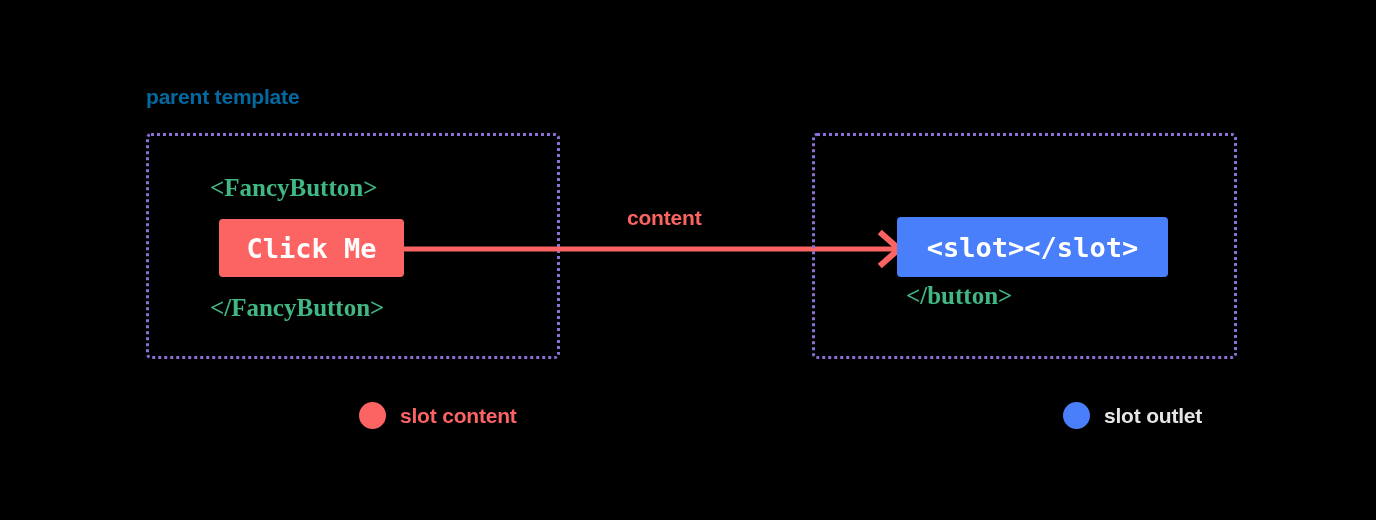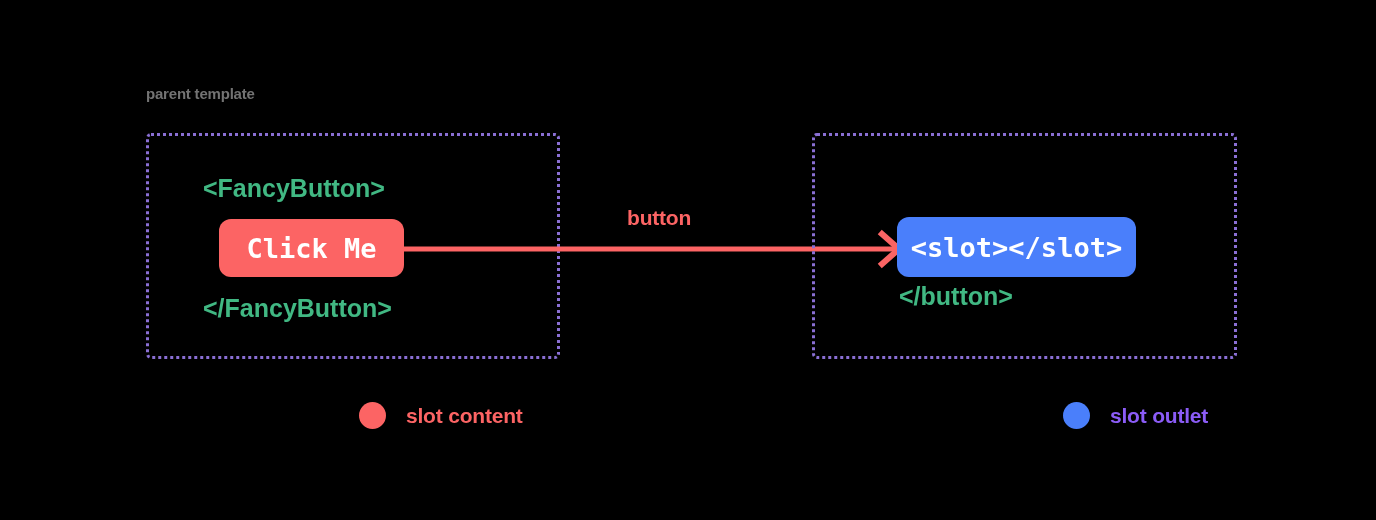--- a/index.html
+++ b/index.html
@@ -17,75 +17,76 @@
     height: 520px;
     background: #000000;
     overflow: hidden;
   }
 
   
   .panel-label {
     position: absolute;
     font-family: "Liberation Sans", sans-serif;
     font-weight: bold;
-    font-size: 15px;
+    font-size: 21px;
     letter-spacing: -0.2px;
-    color: #737373;
+    color: #0369a1;
     white-space: nowrap;
   }
   #label-parent   { left: 146px; top: 85px; }
   #label-fancy    { left: 812px; top: 85px; }
 
   
   .panel {
     position: absolute;
     border: 3px dotted #8a6fd4;
     border-radius: 5px;
     box-sizing: border-box;
   }
   #panel-parent { left: 146px; top: 133px; width: 414px; height: 226px; }
   #panel-fancy  { left: 812px; top: 133px; width: 425px; height: 226px; }
 
   
   .code-line {
     position: absolute;
-    font-family: Liberation Sans, sans-serif;
+    font-family: Liberation Serif, serif;
     font-weight: bold;
     font-size: 25px;
     color: #41b883;
     white-space: pre;
     letter-spacing: 0px;
+    margin-left: 7px;
   }
   #code-open-fancy  { left: 203px; top: 174px; }
   #code-close-fancy { left: 203px; top: 294px; }
   #code-open-button  { left: 899px; top: 174px; }
   #code-close-button { left: 899px; top: 282px; }
 
   
   .chip {
     position: absolute;
     display: flex;
     align-items: center;
     justify-content: center;
-    border-radius: 12px;
+    border-radius: 4px;
     font-family: "DejaVu Sans Mono", "Liberation Mono", monospace;
     font-weight: bold;
     font-size: 27px;
     color: #ffffff;
     white-space: pre;
     box-sizing: border-box;
   }
   #chip-click-me {
     left: 219px; top: 219px;
     width: 185px; height: 58px;
     background: #fc6464;
   }
   #chip-slot {
     left: 897px; top: 217px;
-    width: 239px; height: 60px;
+    width: 271px; height: 60px;
     background: #4a7ffb;
   }
 
   
   #arrow-wrap {
     position: absolute;
     left: 404px;
     top: 222px;
     width: 506px;
     height: 52px;
@@ -100,59 +101,59 @@
     letter-spacing: -0.2px;
     color: #fc6464;
     white-space: nowrap;
   }
 
   
   .legend-item {
     position: absolute;
     display: flex;
     align-items: center;
-    gap: 20px;
+    gap: 14px;
   }
   .legend-dot {
     width: 27px;
     height: 27px;
     border-radius: 50%;
     flex: 0 0 auto;
   }
   .legend-text {
     font-family: "Liberation Sans", sans-serif;
     font-weight: bold;
     font-size: 21px;
     letter-spacing: -0.2px;
     white-space: nowrap;
   }
   #legend-slot-content { left: 359px; top: 402px; }
   #legend-slot-content .legend-dot  { background: #fc6464; }
   #legend-slot-content .legend-text { color: #fc6464; }
   #legend-slot-outlet { left: 1063px; top: 402px; }
   #legend-slot-outlet .legend-dot  { background: #4a7ffb; }
-  #legend-slot-outlet .legend-text { color: #8b5cf6; }
+  #legend-slot-outlet .legend-text { color: #e5e5e5; }
 </style>
 </head>
 <body>
 
 <div id="stage">
 
   <div id="label-parent" class="panel-label">parent template</div>
 
   <div id="panel-parent" class="panel"></div>
 
   <div id="code-open-fancy" class="code-line">&lt;FancyButton&gt;</div>
 
   <div id="chip-click-me" class="chip">Click Me</div>
 
   <div id="code-close-fancy" class="code-line">&lt;/FancyButton&gt;</div>
 
   <div id="arrow-wrap">
-    <span id="arrow-label">button</span>
+    <span id="arrow-label">content</span>
     <svg width="506" height="52" viewBox="0 0 506 52">
       <line x1="0" y1="27" x2="492" y2="27" stroke="#fc6464" stroke-width="5" stroke-linecap="butt"></line>
       <polyline points="478,12 495,27 478,42" fill="none" stroke="#fc6464" stroke-width="6" stroke-linecap="square" stroke-linejoin="miter"></polyline>
     </svg>
   </div>
 
 
   <div id="panel-fancy" class="panel"></div>
 
 

